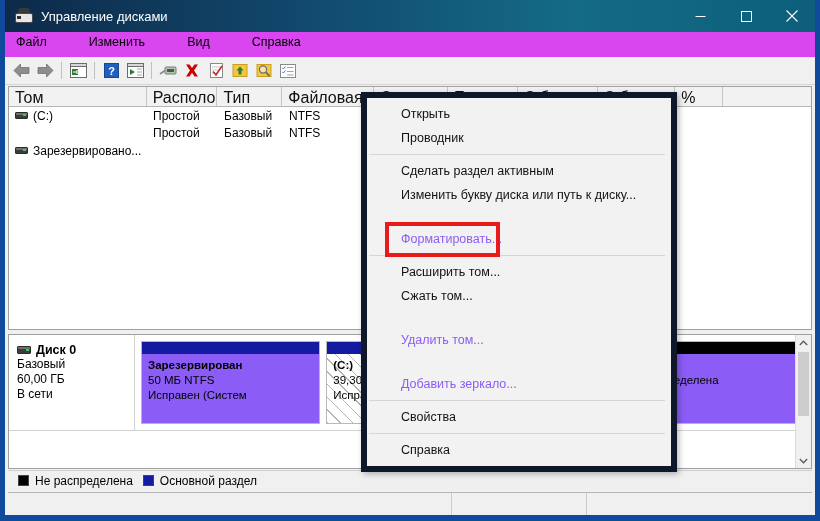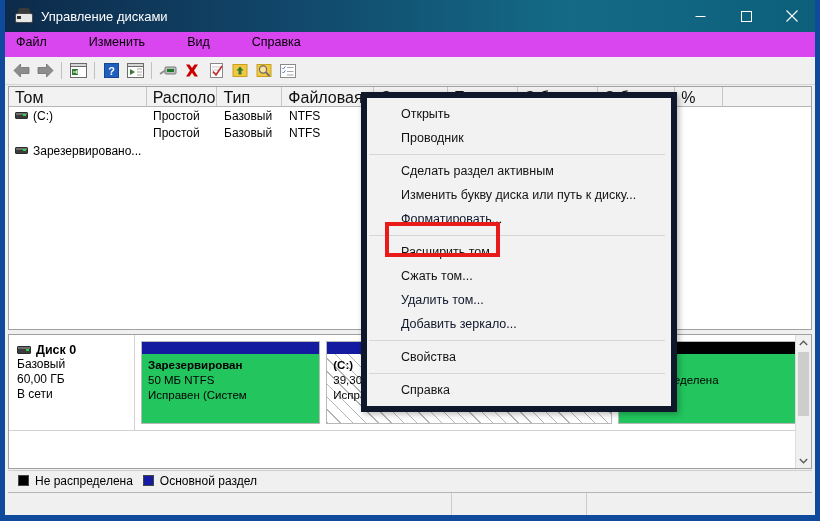--- a/index.html
+++ b/index.html
@@ -273,21 +273,21 @@
   }
   .part .bar.primary { background: #141ba0; }
   .part .bar.unalloc { background: #000000; }
   .part .body {
     flex: 1 1 auto;
     padding: 4px 0 0 6px;
     font-size: 11.5px;
     line-height: 15px;
     overflow: hidden;
     position: relative;
-    background: #22c55e;
+    background: #8b5cf6;
   }
   .part .body.hatched {
     background-color: #ffffff;
     background-image: repeating-linear-gradient(
       45deg,
       rgba(120,120,120,0.55) 0px,
       rgba(120,120,120,0.55) 1px,
       rgba(255,255,255,0) 1px,
       rgba(255,255,255,0) 9px
     );
@@ -377,21 +377,21 @@
     z-index: 50;
   }
   .cm-item {
     height: 24px;
     line-height: 24px;
     padding-left: 34px;
     font-size: 12.5px;
     color: #121212;
     white-space: nowrap;
   }
-  .cm-item.disabled { color: #0f172a; }
+  .cm-item.disabled { color: #8b5cf6; margin-top: 20px; }
   .cm-sep {
     height: 1px;
     background: #d6d6d6;
     margin: 4px 2px 4px 2px;
   }
 
   
   #redbox {
     position: absolute;
     left: 380px; top: 222px;

